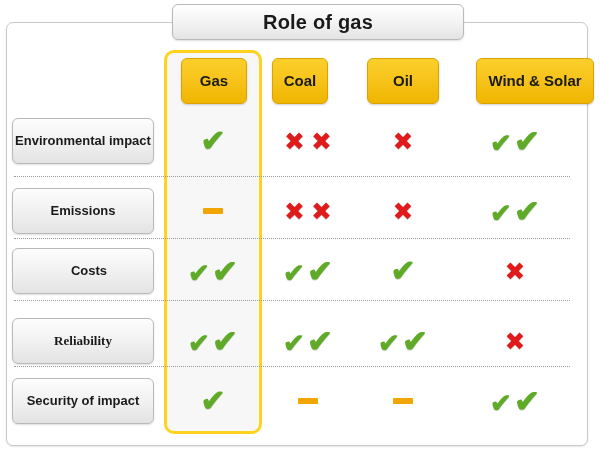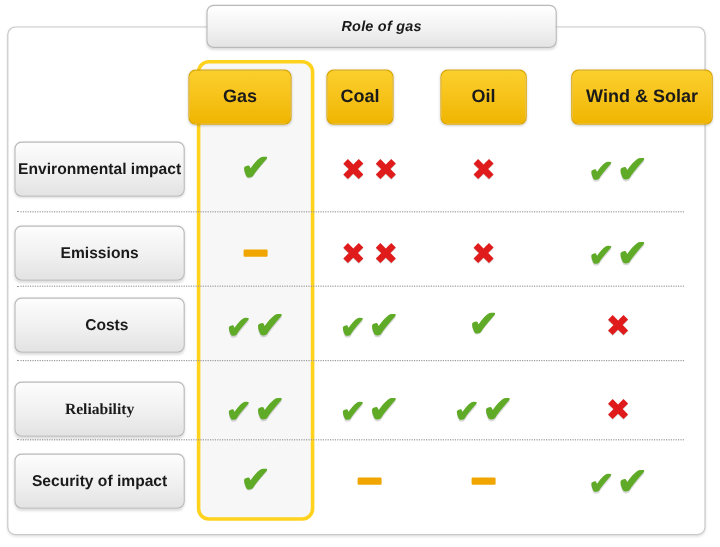--- a/index.html
+++ b/index.html
@@ -39,25 +39,24 @@
     border: 1px solid #b9b9b9;
     border-radius: 6px;
     box-sizing: border-box;
     display: flex;
     align-items: center;
     justify-content: center;
     box-shadow: 0 1px 2px rgba(0,0,0,0.13);
     z-index: 5;
   }
   #title-tab .title-text {
-    font-size: 12px;
+    font-size: 20px;
     font-weight: bold;
     color: #1a1a1a;
     letter-spacing: 0.2px;
-    font-style: italic;
   }
 
   
   .col-head {
     position: absolute;
     height: 46px;
     background: linear-gradient(to bottom, #fbcf2b 0%, #f7c41c 45%, #efb500 100%);
     border: 1px solid #d9a400;
     border-radius: 6px;
     box-sizing: border-box;
@@ -155,21 +154,21 @@
 
 <div id="frame"></div>
 
 <div id="gas-highlight"></div>
 
 <div id="title-tab">
   <span class="title-text">Role of gas</span>
 </div>
 
 <div id="grid">
-    <div class="col-head" style="left: 157px; top: 58px; width: 86px;">
+    <div class="col-head" style="left: 181px; top: 58px; width: 66px;">
       <span>Gas</span>
     </div>
     <div class="col-head" style="left: 272px; top: 58px; width: 56px; align-items: center;">
       <span>Coal</span>
     </div>
     <div class="col-head" style="left: 367px; top: 58px; width: 72px;">
       <span>Oil</span>
     </div>
     <div class="col-head" style="left: 456px; top: 58px; width: 118px; margin-left: 20px;">
       <span>Wind &amp; Solar</span>

